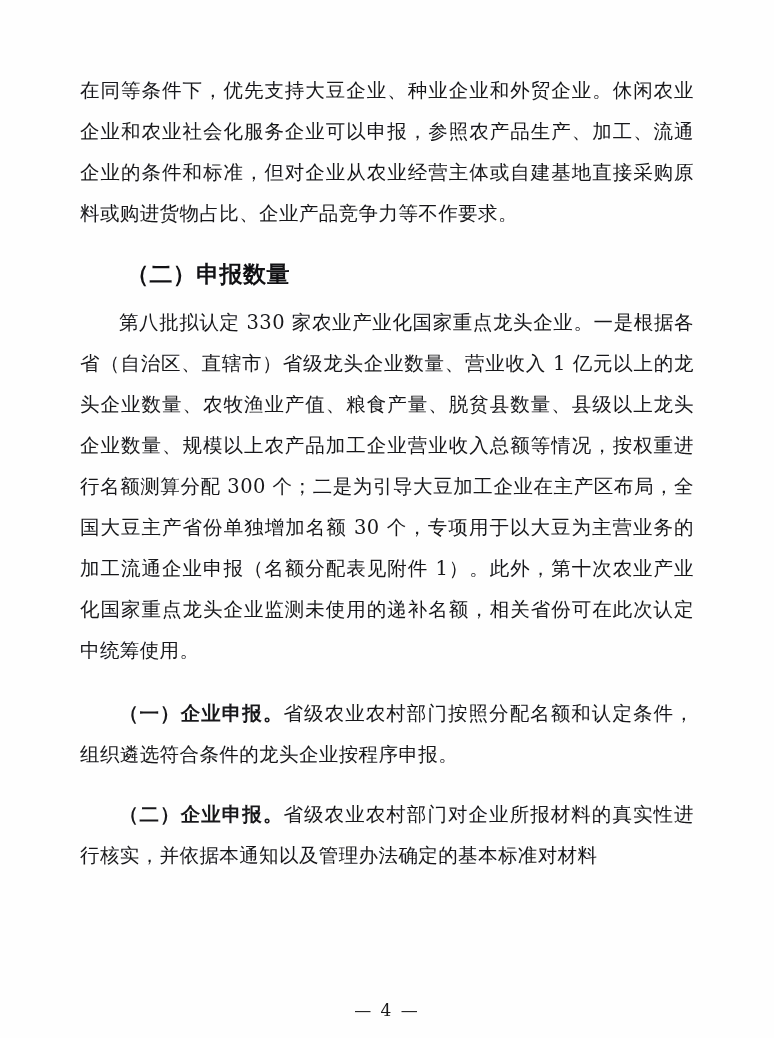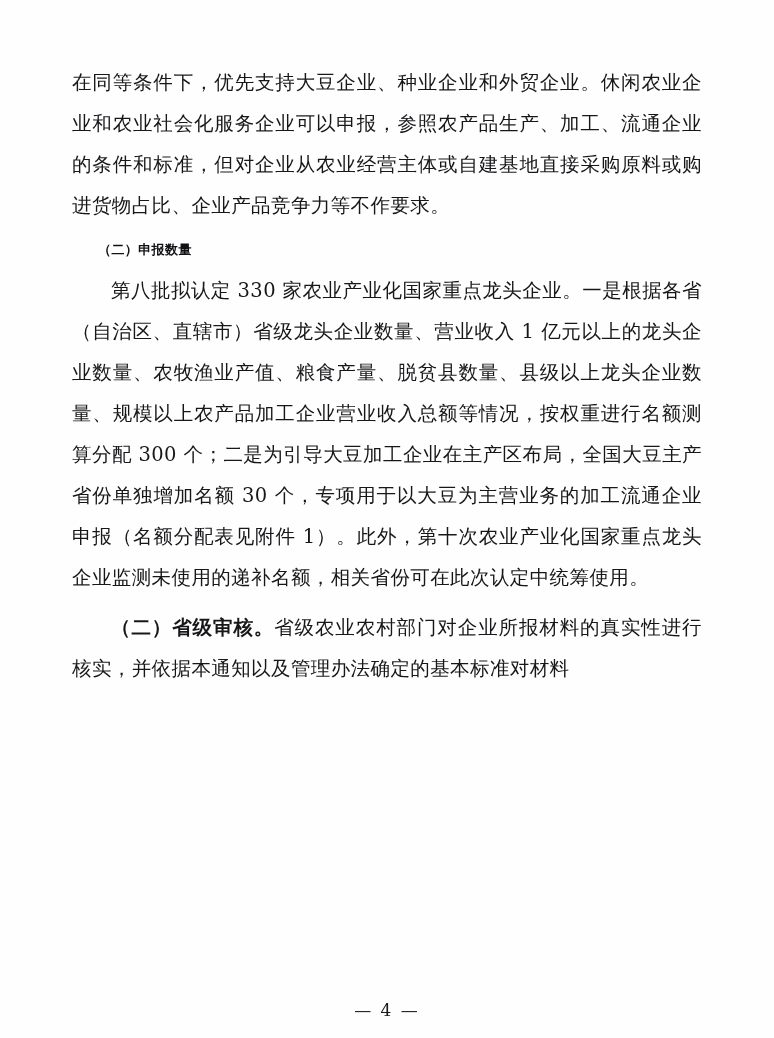--- a/index.html
+++ b/index.html
@@ -24,32 +24,32 @@
   }
   .body-text {
     font-size: 19.5px;
     line-height: 41px;
     text-align: justify;
     text-justify: inter-ideograph;
     letter-spacing: 0.4px;
     color: #17171a;
   }
   p {
-    margin: 0;
+    margin: 8px;
   }
   .para {
     text-indent: 2em;
   }
   .no-indent {
     text-indent: 0;
   }
   .heading {
     text-indent: 2em;
     font-weight: bold;
-    font-size: 13px;
+    font-size: 23px;
     line-height: 41px;
     letter-spacing: 0.4px;
     color: #111114;
   }
   .inline-head {
     font-weight: bold;
   }
   .gap-sm {
     height: 3px;
   }
@@ -81,24 +81,25 @@
     <p class="heading">（二）申报数量</p>
 
     <p class="para">第八批拟认定 330 家农业产业化国家重点龙头企业。一是根据各省（自治区、直辖市）省级龙头企业数量、营业收入 1 亿元以上的龙头企业数量、农牧渔业产值、粮食产量、脱贫县数量、县级以上龙头企业数量、规模以上农产品加工企业营业收入总额等情况，按权重进行名额测算分配 300 个；二是为引导大豆加工企业在主产区布局，全国大豆主产省份单独增加名额 30 个，专项用于以大豆为主营业务的加工流通企业申报（名额分配表见附件 1）。此外，第十次农业产业化国家重点龙头企业监测未使用的递补名额，相关省份可在此次认定中统筹使用。</p>
 
     <div class="gap-sm"></div>
 
 
 
     <div class="gap-sm"></div>
 
+    <p class="para"><span class="inline-head">（一）企业申报。</span><span>省级农业农村部门按照分配名额和认定条件，组织遴选符合条件的龙头企业按程序申报。</span></p>
 
     <div class="gap-sm"></div>
 
-    <p class="para"><span class="inline-head">（二）省级审核。</span><span>省级农业农村部门对企业所报材料的真实性进行核实，并依据本通知以及管理办法确定的基本标准对材料</span></p>
+    <p class="para"><span class="inline-head">（二）企业申报。</span><span>省级农业农村部门对企业所报材料的真实性进行核实，并依据本通知以及管理办法确定的基本标准对材料</span></p>
 
   </div>
 
   <div class="footer">
     <span class="page-num">— 4 —</span>
   </div>
 
 </div>
 
 </body></html>

